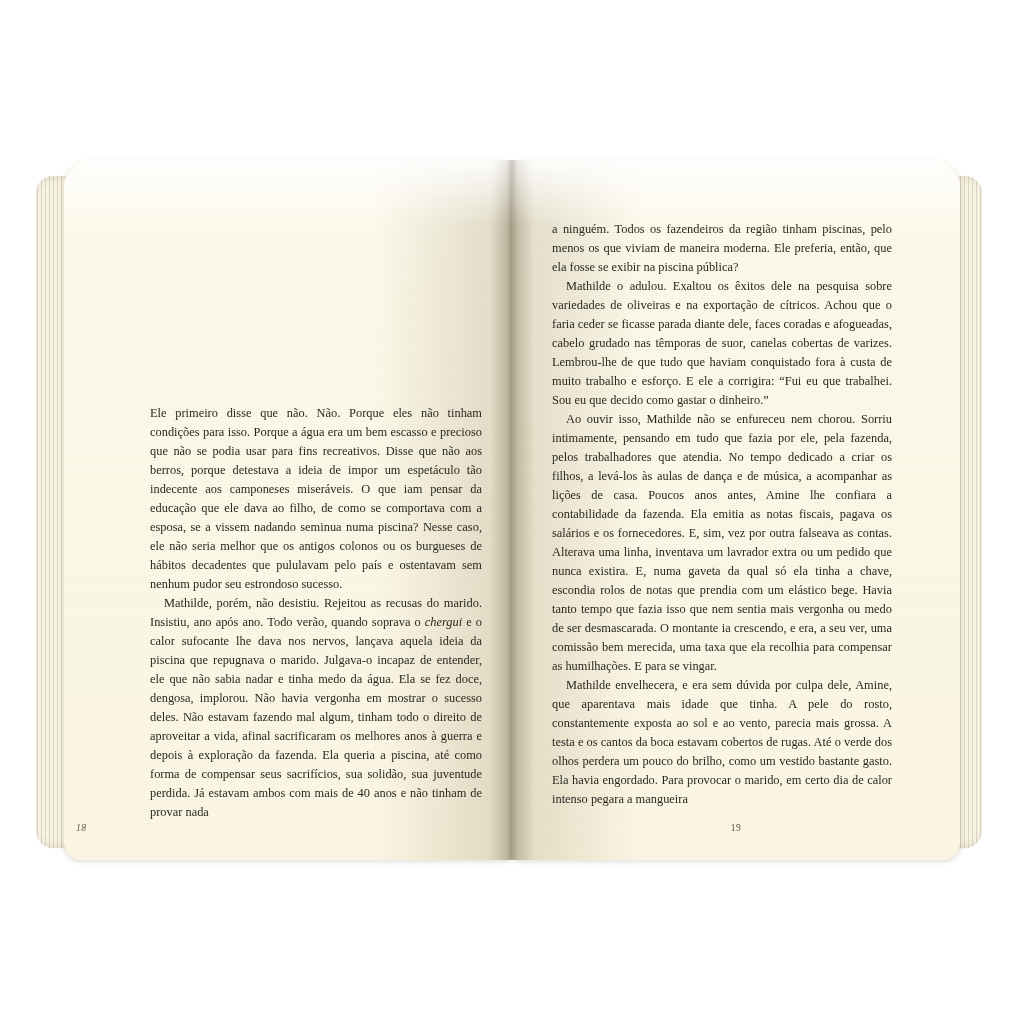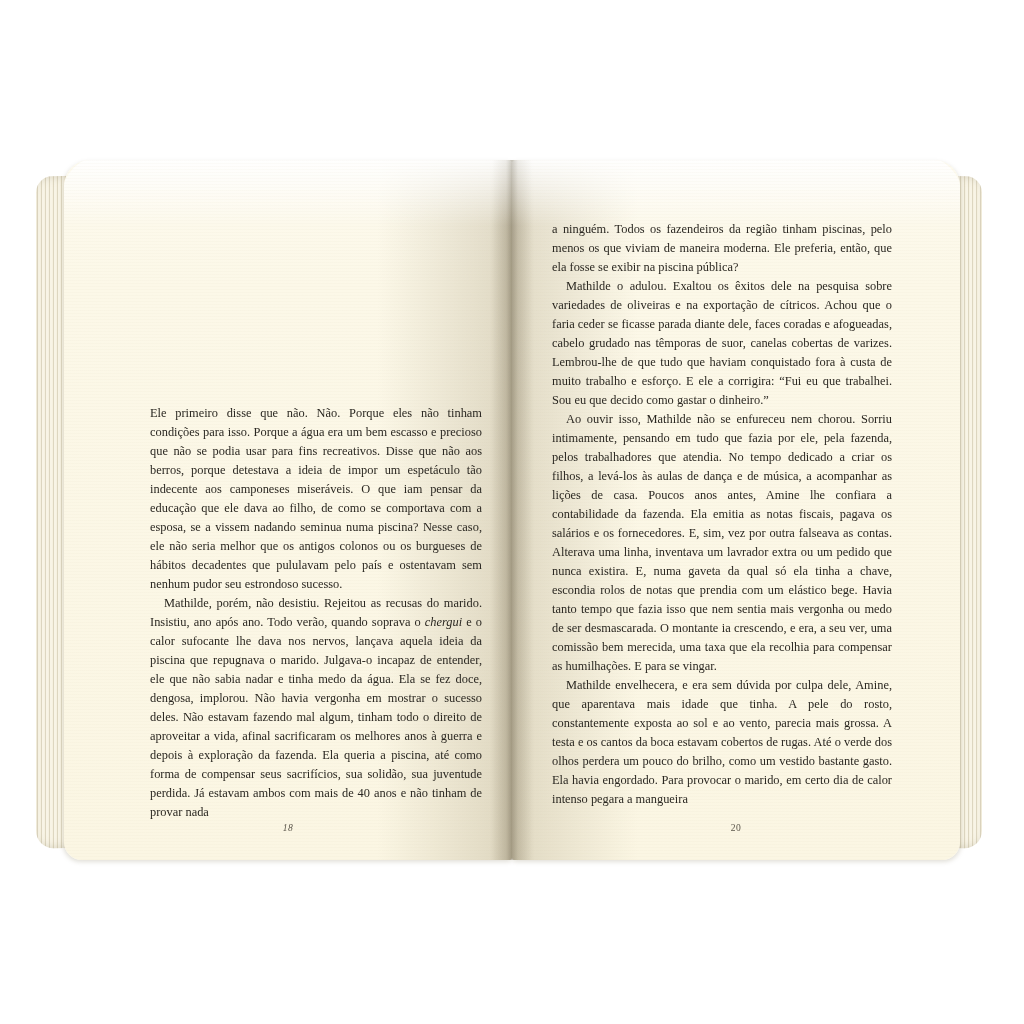--- a/index.html
+++ b/index.html
@@ -160,24 +160,24 @@
   }
 
   .folio {
     position: absolute;
     font-family: "Liberation Serif", serif;
     font-size: 9.6px;
     color: #5a554a;
     letter-spacing: 0.4px;
   }
   .page-left .folio {
-    left: 0;
+    left: 12px;
     width: 448px;
     top: 662px;
-    text-align: center;
+    text-align: left;
     font-style: italic;
   }
   .page-right .folio {
     left: 0;
     width: 448px;
     top: 662px;
     text-align: center;
   }
 
   
@@ -215,17 +215,17 @@
     <div class="top-curl"></div>
     <div class="grain"></div>
 
     <div class="text-col">
       <p class="no-indent">a ninguém. Todos os fazendeiros da região tinham piscinas, pelo menos os que viviam de maneira moderna. Ele preferia, então, que ela fosse se exibir na piscina pública?</p>
       <p>Mathilde o adulou. Exaltou os êxitos dele na pesquisa sobre variedades de oliveiras e na exportação de cítricos. Achou que o faria ceder se ficasse parada diante dele, faces coradas e afogueadas, cabelo grudado nas têmporas de suor, canelas cobertas de varizes. Lembrou-lhe de que tudo que haviam conquistado fora à custa de muito trabalho e esforço. E ele a corrigira: “Fui eu que trabalhei. Sou eu que decido como gastar o dinheiro.”</p>
       <p>Ao ouvir isso, Mathilde não se enfureceu nem chorou. Sorriu intimamente, pensando em tudo que fazia por ele, pela fazenda, pelos trabalhadores que atendia. No tempo dedicado a criar os filhos, a levá-los às aulas de dança e de música, a acompanhar as lições de casa. Poucos anos antes, Amine lhe confiara a contabilidade da fazenda. Ela emitia as notas fiscais, pagava os salários e os fornecedores. E, sim, vez por outra falseava as contas. Alterava uma linha, inventava um lavrador extra ou um pedido que nunca existira. E, numa gaveta da qual só ela tinha a chave, escondia rolos de notas que prendia com um elástico bege. Havia tanto tempo que fazia isso que nem sentia mais vergonha ou medo de ser desmascarada. O montante ia crescendo, e era, a seu ver, uma comissão bem merecida, uma taxa que ela recolhia para compensar as humilhações. E para se vingar.</p>
       <p>Mathilde envelhecera, e era sem dúvida por culpa dele, Amine, que aparentava mais idade que tinha. A pele do rosto, constantemente exposta ao sol e ao vento, parecia mais grossa. A testa e os cantos da boca estavam cobertos de rugas. Até o verde dos olhos perdera um pouco do brilho, como um vestido bastante gasto. Ela havia engordado. Para provocar o marido, em certo dia de calor intenso pegara a mangueira</p>
     </div>
 
-    <div class="folio">20</div>
+    <div class="folio">19</div>
   </div>
 
   <div class="gutter"></div>
 </div>
 
 </body></html>

